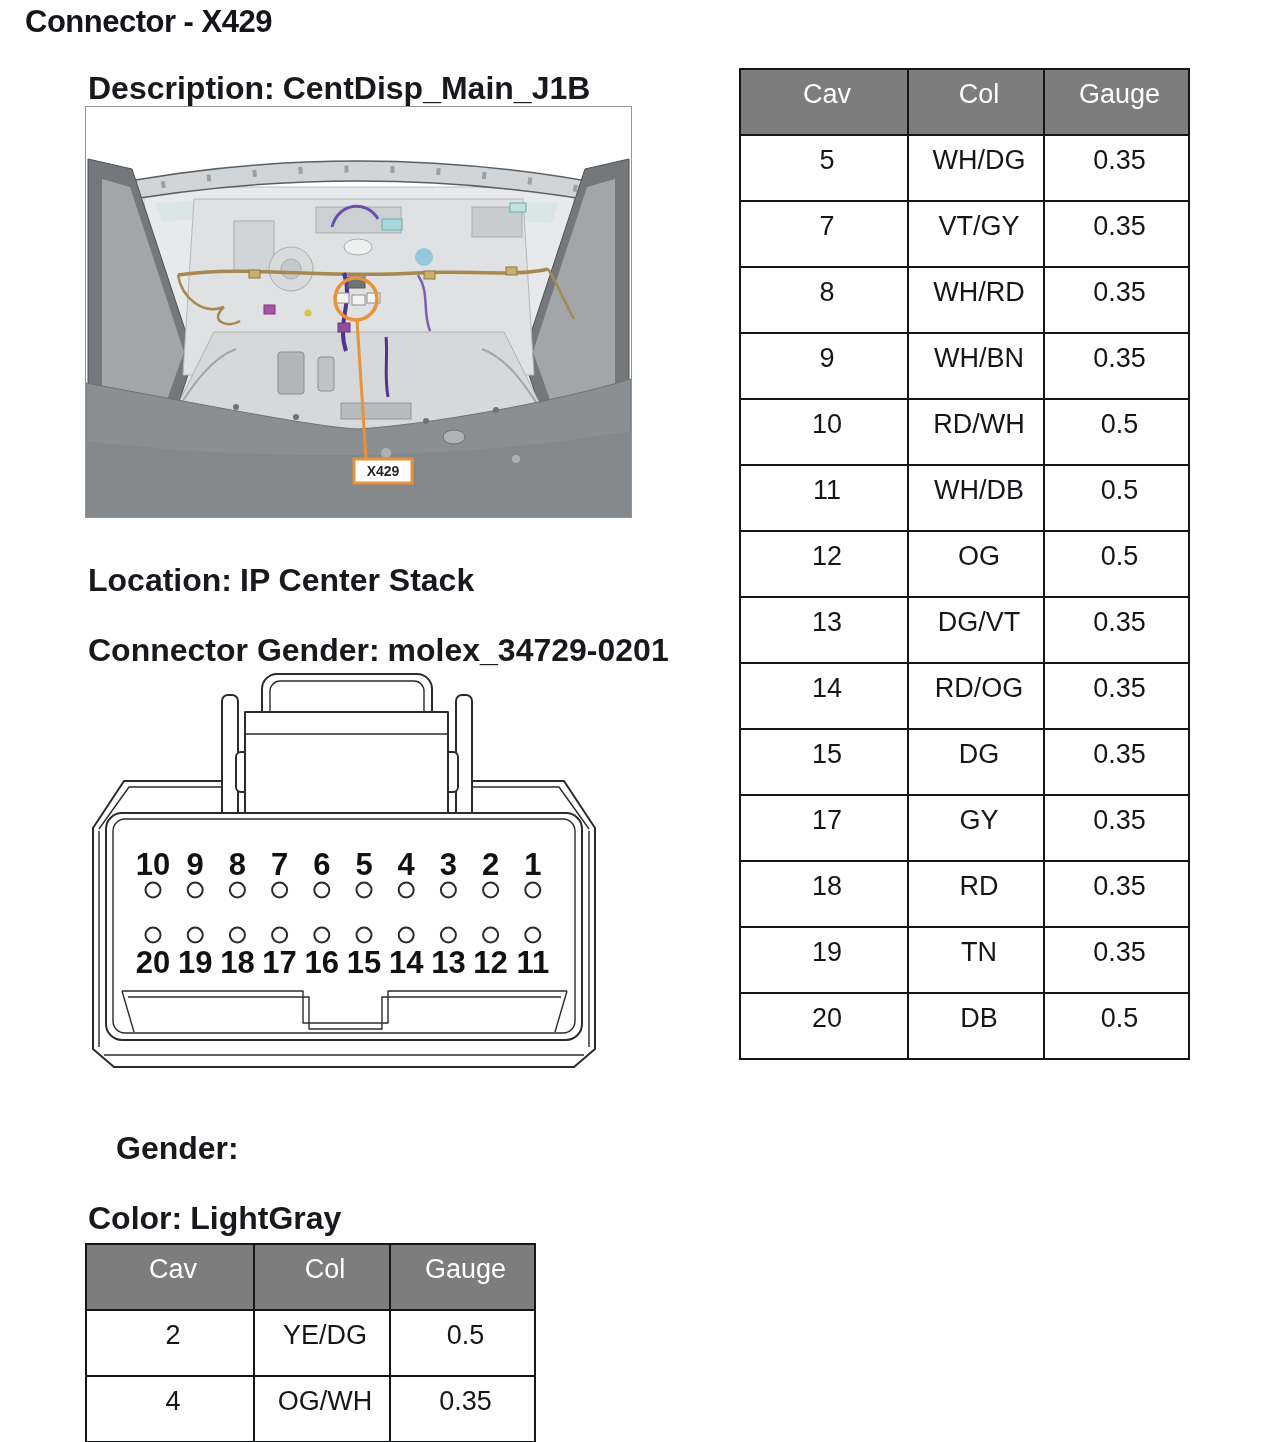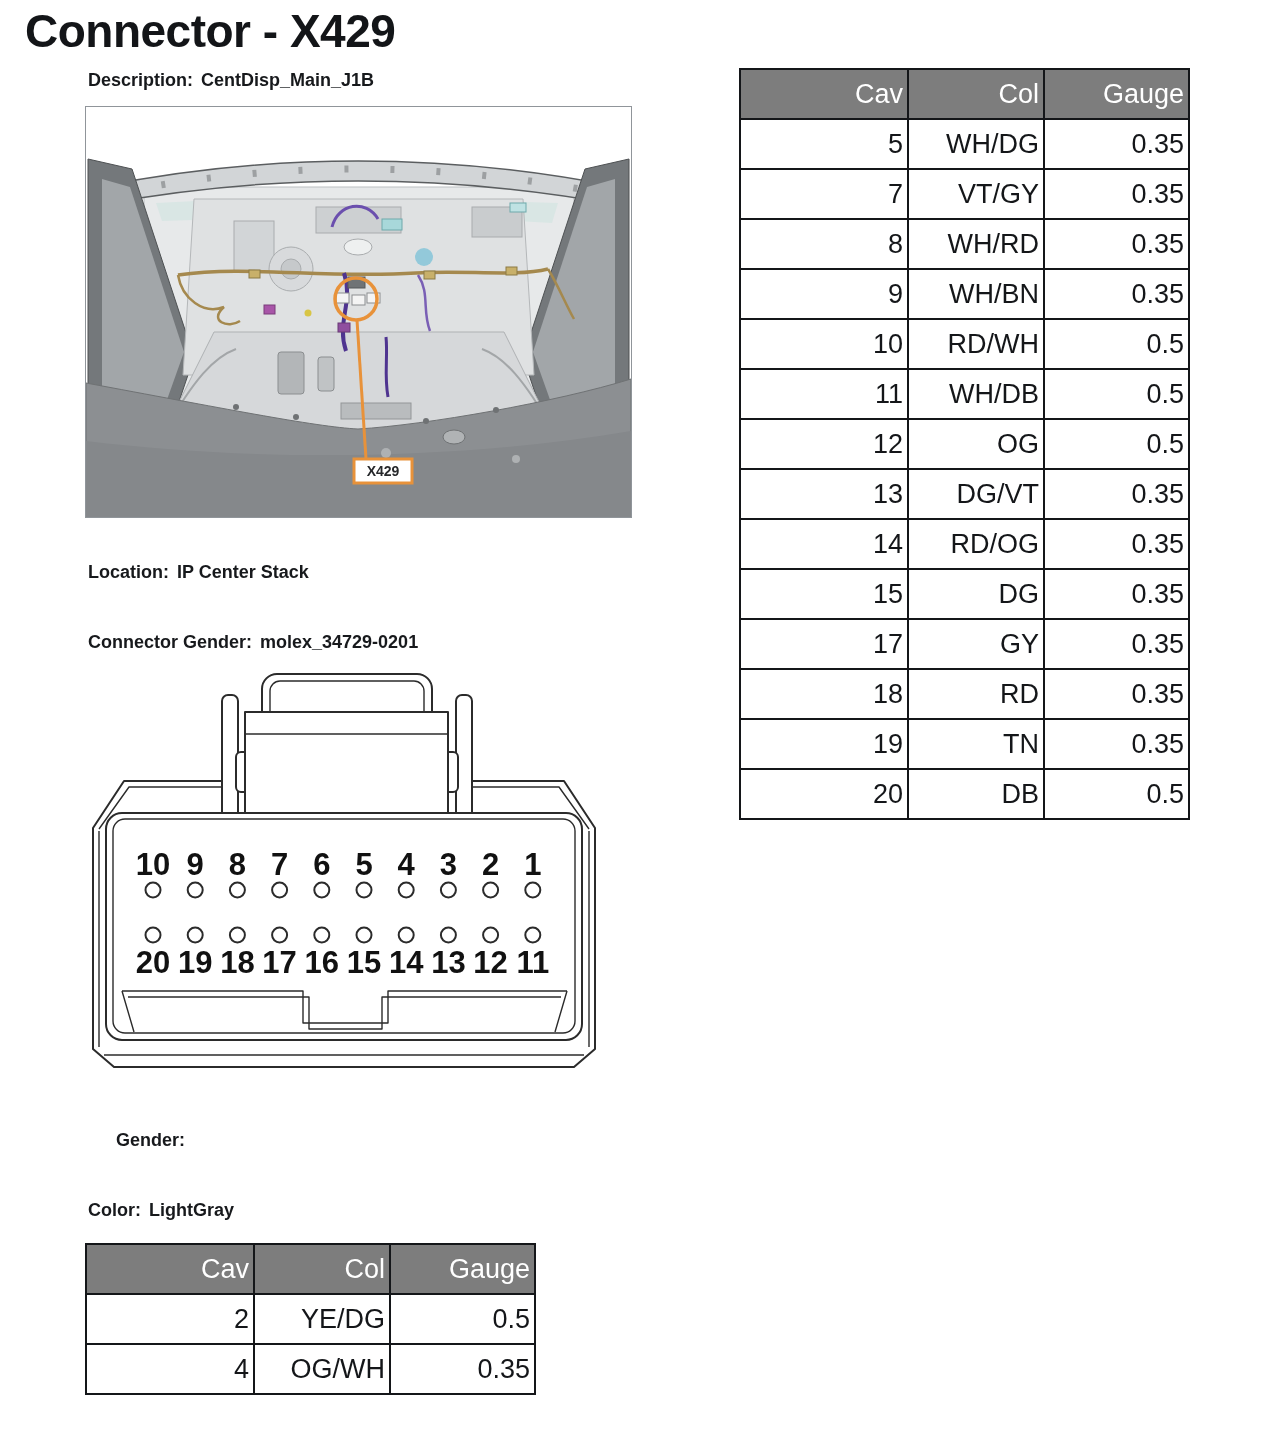--- a/index.html
+++ b/index.html
@@ -8,24 +8,24 @@
     --ink: #17191c;
   }
   html, body { margin:0; padding:0; }
   body {
     width:1262px; height:1442px; position:relative; background:#ffffff;
     font-family:"Liberation Sans", sans-serif; color:var(--ink);
     overflow:hidden;
   }
   .abs { position:absolute; }
   .page-title {
-    left:25px; top:4px; margin:0; font-size:46px; font-weight:700;
+    left:25px; top:4px; margin:0; font-size:31px; font-weight:700;
     letter-spacing:-0.5px; color:#131518;
   }
-  .field-line { font-size:18px; font-weight:600; color:var(--ink); white-space:nowrap; }
+  .field-line { font-size:32px; font-weight:600; color:var(--ink); white-space:nowrap; }
   .field-line .val { margin-left:8px; }
   .photo-frame {
     left:85px; top:106px; width:545px; height:410px;
     border:1px solid #90959a; background:#f97316;
   }
   .photo-frame svg { display:block; }
   .callout-ring { fill:none; stroke:var(--callout-orange); stroke-width:3.5px; }
   .callout-line { stroke:var(--callout-orange); stroke-width:3px; }
   .callout-box  { fill:#ffffff; stroke:var(--callout-orange); stroke-width:3px; }
   .callout-text {
@@ -40,22 +40,22 @@
     font-family:"Liberation Sans", sans-serif; font-size:31px; font-weight:700;
     fill:#111; text-anchor:middle;
   }
   
   .data-table {
     border-collapse:collapse; table-layout:fixed; width:449px;
     font-size:27px; color:#141619; background:#ffffff;
     border:1px solid #141619;
   }
   .data-table th, .data-table td {
-    border:2px solid #141619; height:48px; padding:0 4px 0 10px;
-    text-align:right; vertical-align:middle; font-weight:400;
+    border:2px solid #141619; height:48px; padding:0 4px 16px 10px;
+    text-align:center; vertical-align:middle; font-weight:400;
     overflow:hidden; white-space:nowrap;
   }
   .data-table th { background:var(--header-bg); color:#ffffff; }
 </style>
 </head>
 <body>
 
 <h1 class="abs page-title">Connector - X429</h1>
 
 <div class="abs field-line" style="left:88px; top:70px;">

